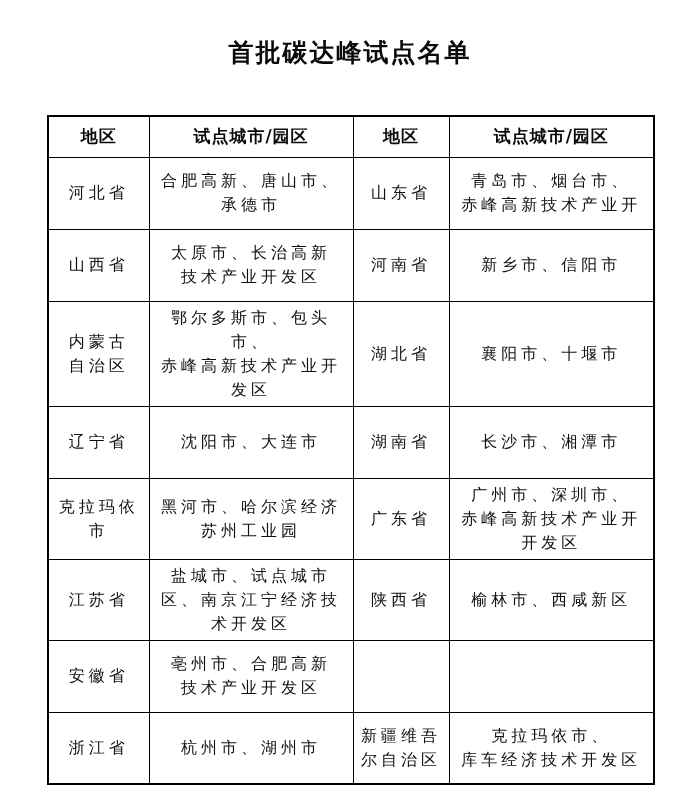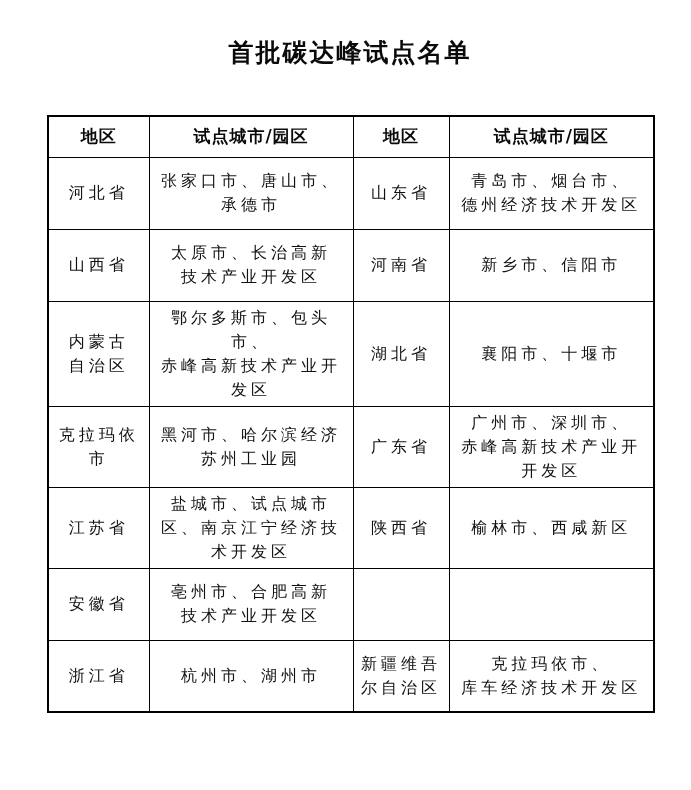--- a/index.html
+++ b/index.html
@@ -86,41 +86,47 @@
       <tr>
         <th>地区</th>
         <th>试点城市/园区</th>
         <th>地区</th>
         <th>试点城市/园区</th>
       </tr>
     </thead>
     <tbody>
         <tr>
           <td>河北省</td>
-          <td>张家口市、唐山市、
+          <td>合肥高新、唐山市、
 承德市</td>
           <td>山东省</td>
           <td>青岛市、烟台市、
-德州经济技术开发区</td>
+赤峰高新技术产业开</td>
         </tr>
         <tr>
           <td>山西省</td>
           <td>太原市、长治高新
 技术产业开发区</td>
           <td>河南省</td>
           <td>新乡市、信阳市</td>
         </tr>
         <tr>
           <td>内蒙古
 自治区</td>
           <td>鄂尔多斯市、包头市、
 赤峰高新技术产业开
 发区</td>
           <td>湖北省</td>
           <td>襄阳市、十堰市</td>
+        </tr>
+        <tr>
+          <td>辽宁省</td>
+          <td>沈阳市、大连市</td>
+          <td>湖南省</td>
+          <td>长沙市、湘潭市</td>
         </tr>
         <tr>
           <td>克拉玛依市</td>
           <td>黑河市、哈尔滨经济
 苏州工业园</td>
           <td>广东省</td>
           <td>广州市、深圳市、
 赤峰高新技术产业开
 开发区</td>
         </tr>

